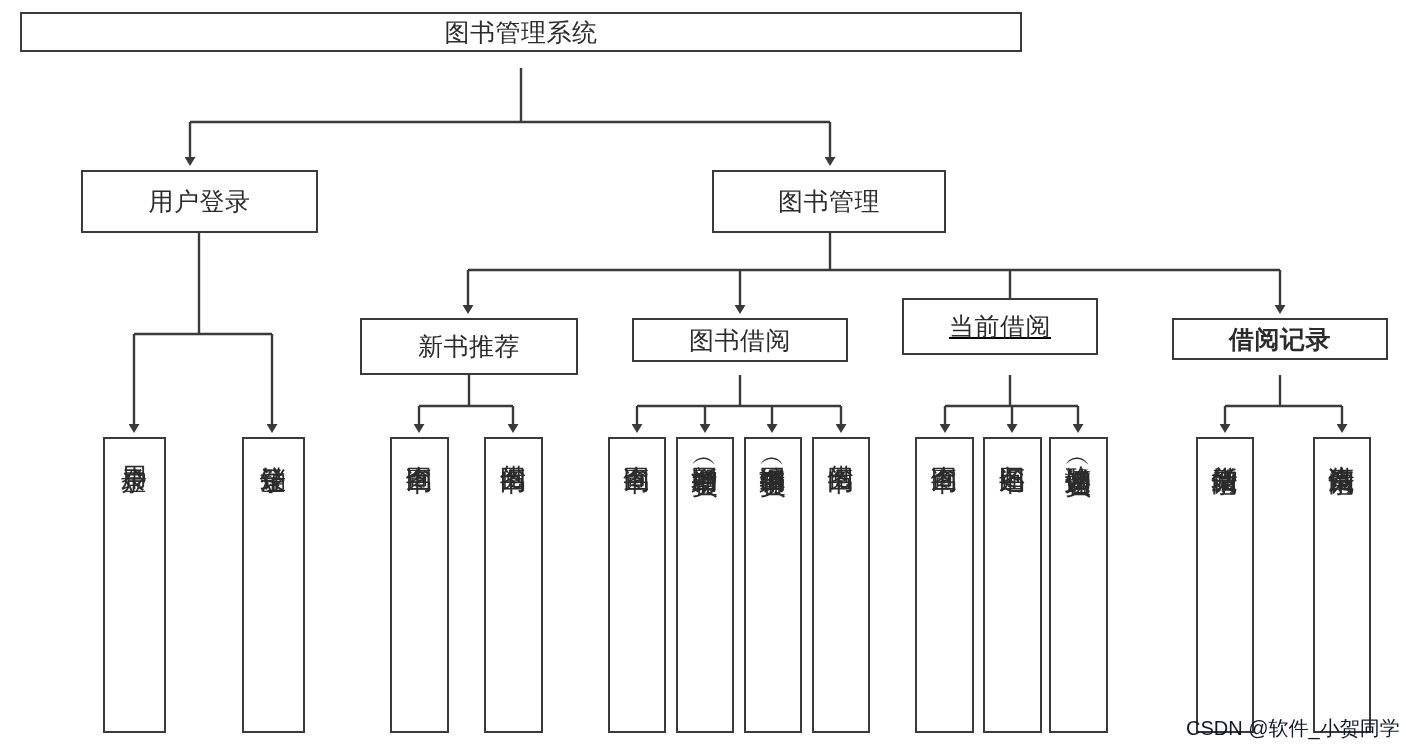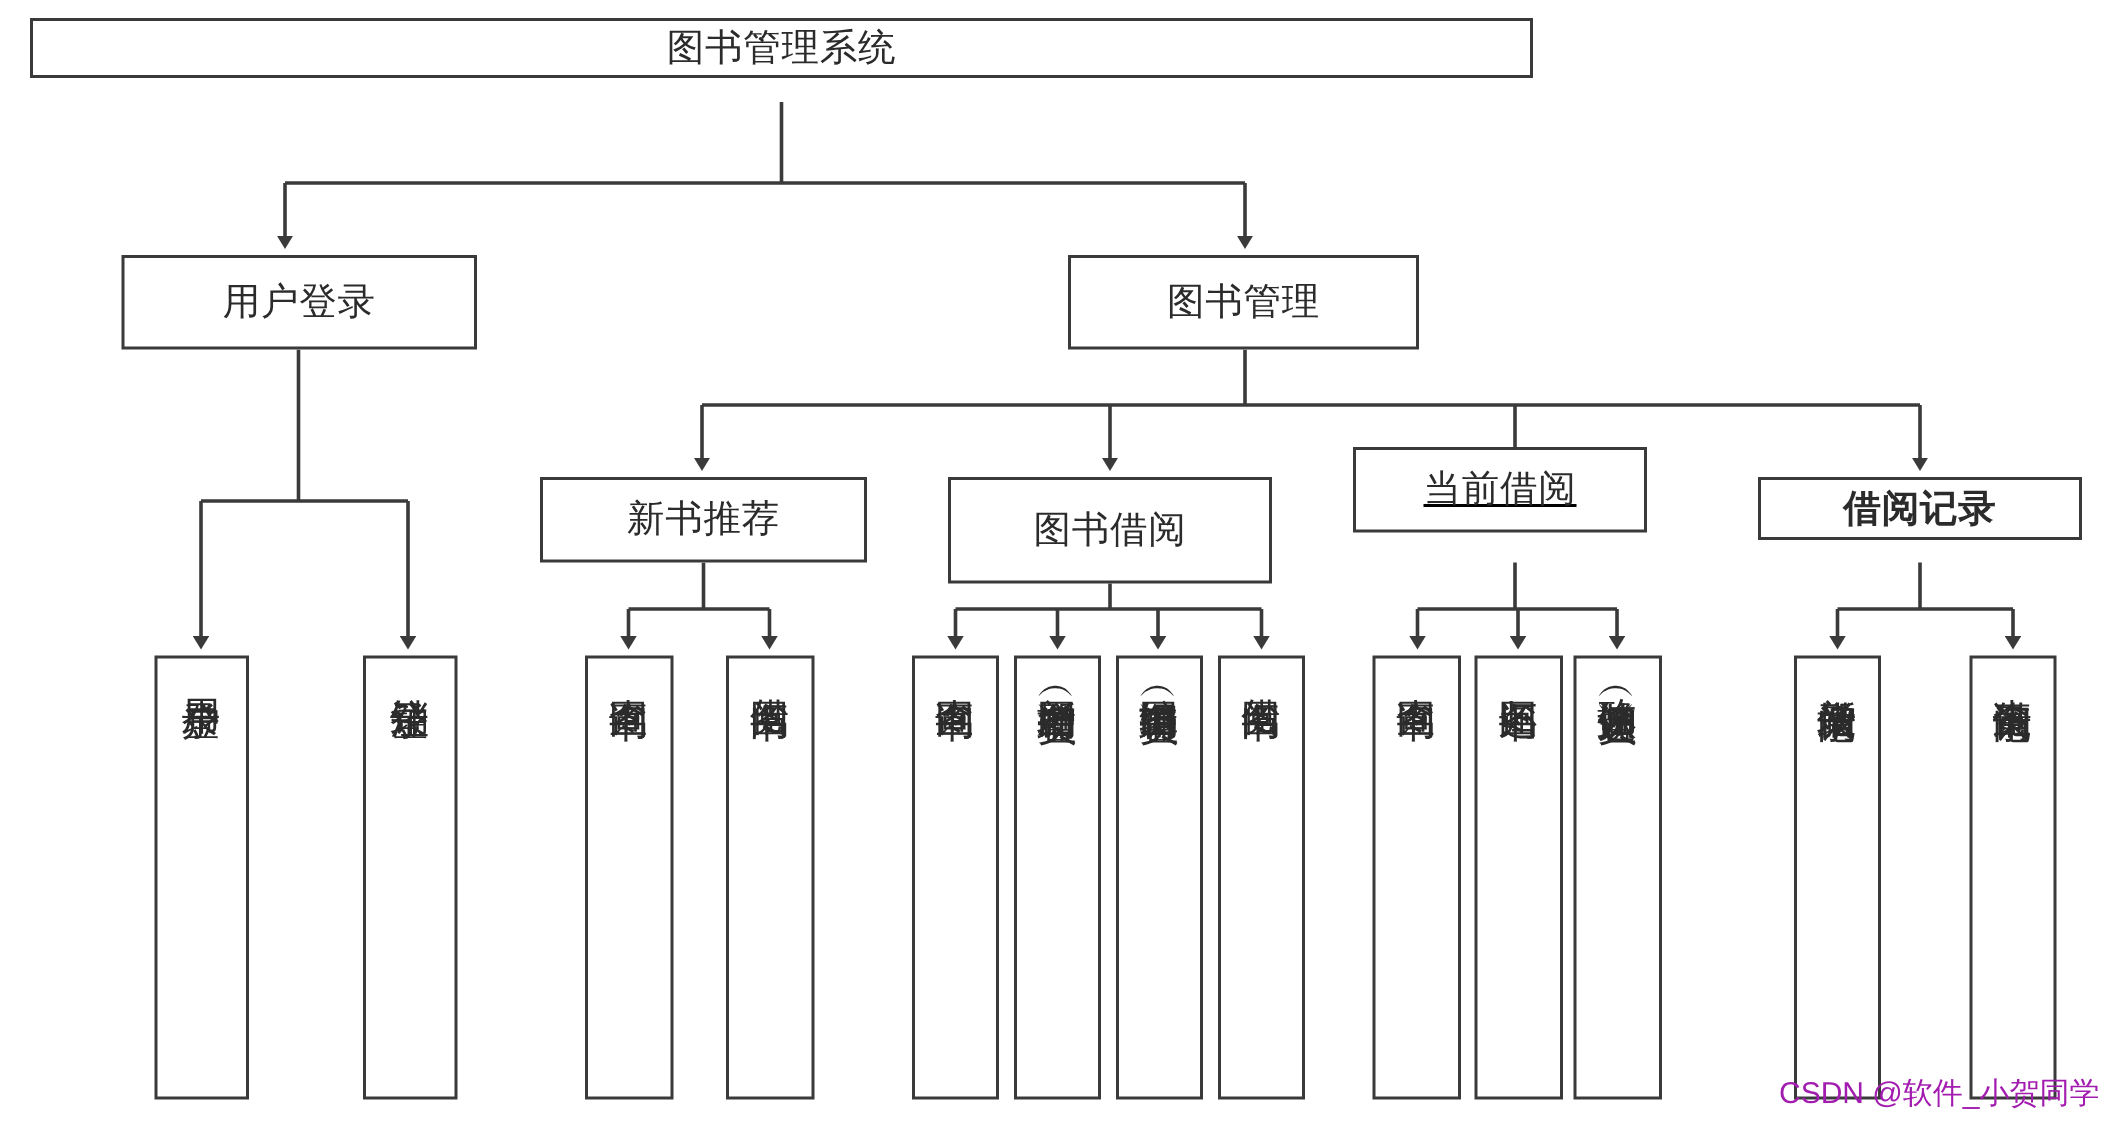--- a/index.html
+++ b/index.html
@@ -62,21 +62,21 @@
     font-size: 26px;
     line-height: 1.16;
     letter-spacing: 1px;
     display: block;
   }
   #watermark {
     position: absolute;
     left: 1186px;
     top: 715px;
     font-size: 20px;
-    color: #a21caf;
+    color: #0f172a;
     white-space: nowrap;
     font-family: "Liberation Sans", "DejaVu Sans", sans-serif;
   }
 </style>
 </head>
 <body>
 
 <div id="diagram-root">
 
   <svg class="connectors" viewBox="0 0 1405 747" xmlns="http://www.w3.org/2000/svg">
@@ -136,21 +136,21 @@
   <div class="node horiz" style="left:81px; top:170px; width:237px; height:63px;">
     <span class="node-label">用户登录</span>
   </div>
   <div class="node horiz" style="left:712px; top:170px; width:234px; height:63px;">
     <span class="node-label">图书管理</span>
   </div>
 
   <div class="node horiz" style="left:360px; top:318px; width:218px; height:57px;justify-content:center;">
     <span class="node-label">新书推荐</span>
   </div>
-  <div class="node horiz" style="left:632px; top:318px; width:216px; height:71px;">
+  <div class="node horiz" style="left:632px; top:318px; width:216px; height:44px;">
     <span class="node-label">图书借阅</span>
   </div>
   <div class="node horiz" style="left:902px; top:298px; width:196px; height:57px;text-decoration:underline;">
     <span class="node-label">当前借阅</span>
   </div>
   <div class="node horiz" style="left:1172px; top:318px; width:216px; height:42px;font-weight:bold;">
     <span class="node-label">借阅记录</span>
   </div>
 
   <div class="node vert" style="left:103px; top:437px; width:63px; height:296px;">

